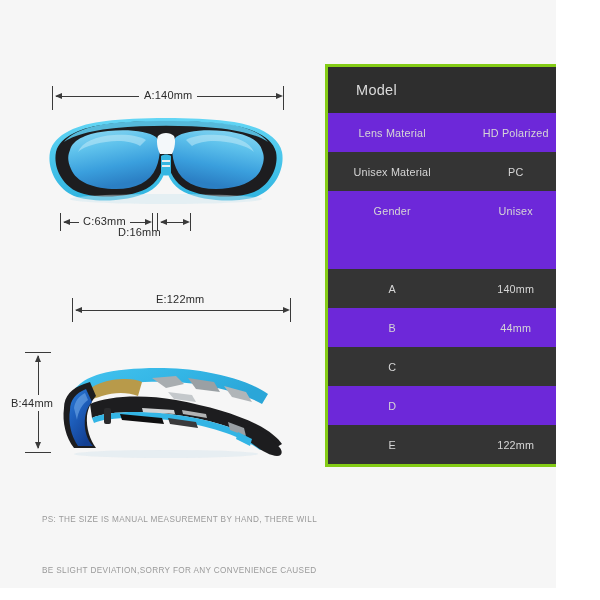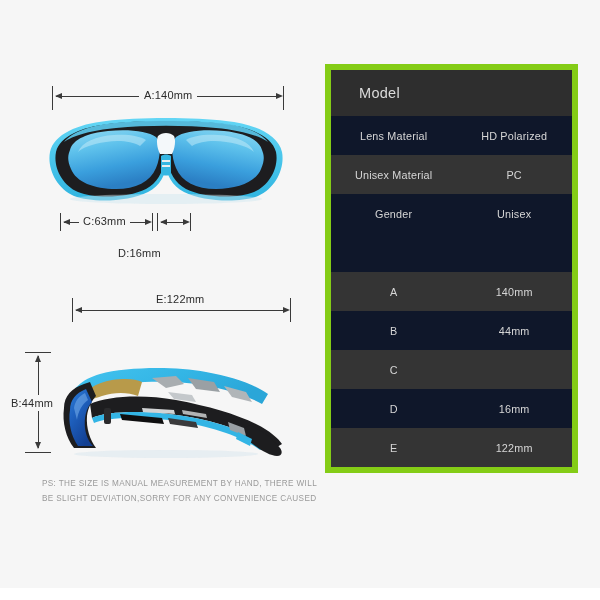--- a/index.html
+++ b/index.html
@@ -8,21 +8,21 @@
   }
   body {
     width: 600px;
     height: 600px;
     background: #ffffff;
     font-family: "Liberation Sans", sans-serif;
     overflow: hidden;
   }
   .page {
     position: relative;
-    width: 600px;
+    width: 556px;
     height: 588px;
     background: #f6f6f6;
     overflow: hidden;
   }
 
   
   .left-col {
     position: absolute;
     left: 0;
     top: 0;
@@ -84,39 +84,39 @@
   .footnote {
     position: absolute;
     left: 42px;
     top: 476px;
     width: 268px;
     font-size: 8.2px;
     line-height: 15px;
     color: #9a9a9a;
     letter-spacing: .35px;
   }
-  .footnote div { white-space: nowrap; }
+  .footnote div { white-space: nowrap; margin-top: 36px; }
 
   
   .spec-table {
     position: absolute;
     left: 325px;
     top: 64px;
     width: 253px;
-    border: 6px solid #84cc16;
+    border: 3px solid #84cc16;
     box-sizing: border-box;
     background: #3a3a3a;
   }
   .spec-row {
     display: flex;
     height: 39px;
     align-items: center;
   }
   .spec-row.odd  { background: #343434; }
-  .spec-row.even { background: #0f172a; }
+  .spec-row.even { background: #6d28d9; }
   .spec-header {
     height: 46px;
     background: #2e2e2e;
     display: flex;
     align-items: center;
     padding-left: 28px;
     box-sizing: border-box;
   }
   .spec-header .htitle {
     font-size: 14.5px;
@@ -206,21 +206,21 @@
       <div class="arrow-r" style="left:145px; top:219px;"></div>
       <div class="dim-label" style="left:79px; top:215px; background:#f6f6f6; padding:0 4px;">C:63mm</div>
     </div>
 
     <div>
       <div class="tick-v" style="left:157px; top:213px; height:18px;"></div>
       <div class="tick-v" style="left:190px; top:213px; height:18px;"></div>
       <div class="dim-line-h" style="left:161px; top:222px; width:26px;"></div>
       <div class="arrow-l" style="left:160px; top:219px;"></div>
       <div class="arrow-r" style="left:183px; top:219px;"></div>
-      <div class="dim-label" style="left:118px; top:247px;">D:16mm</div>
+      <div class="dim-label" style="left:118px; top:226px;">D:16mm</div>
     </div>
 
     <div>
       <div class="tick-v" style="left:72px; top:298px; height:24px;"></div>
       <div class="tick-v" style="left:290px; top:298px; height:24px;"></div>
       <div class="dim-line-h" style="left:76px; top:310px; width:210px;"></div>
       <div class="arrow-l" style="left:75px; top:307px;"></div>
       <div class="arrow-r" style="left:283px; top:307px;"></div>
       <div class="dim-label" style="left:151px; top:293px; background:#f6f6f6; padding:0 5px;">E:122mm</div>
     </div>
@@ -321,21 +321,20 @@
     </div>
     <div class="spec-row even">
       <span class="spec-key">B</span>
       <span class="spec-val">44mm</span>
     </div>
     <div class="spec-row odd">
       <span class="spec-key">C</span>
     </div>
     <div class="spec-row even">
       <span class="spec-key">D</span>
-      <span class="spec-val">16mm</span>
     </div>
     <div class="spec-row odd">
       <span class="spec-key">E</span>
       <span class="spec-val">122mm</span>
     </div>
   </div>
 
 </div>
 
 </body></html>

